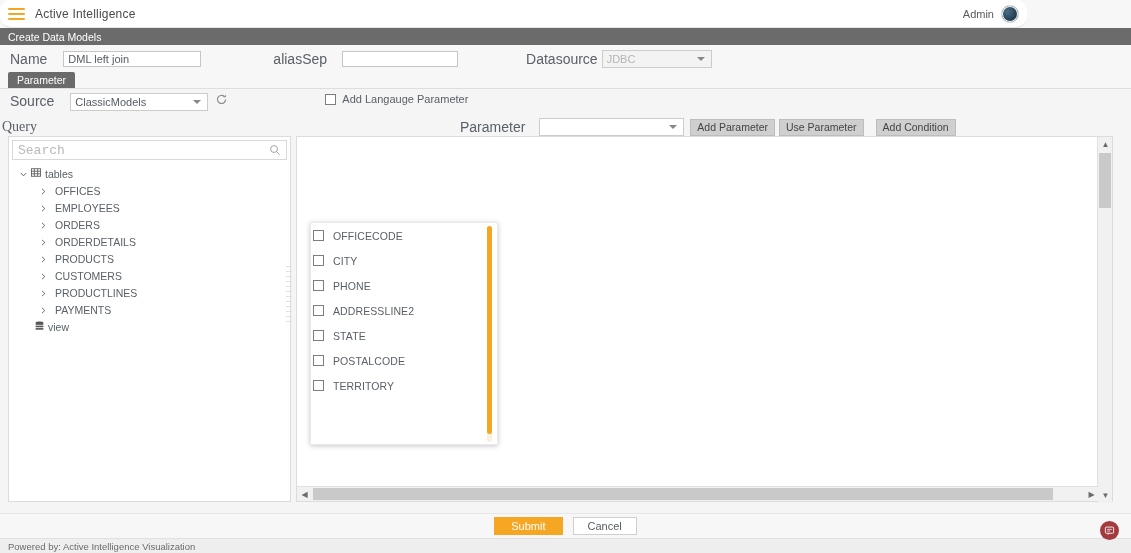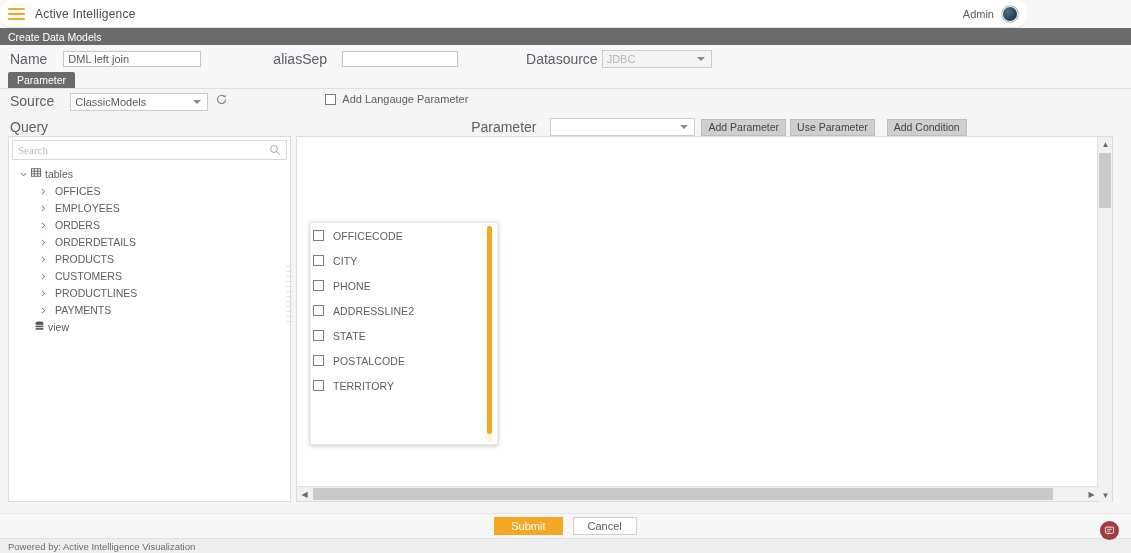--- a/index.html
+++ b/index.html
@@ -98,21 +98,21 @@
   .tree-panel {
     position: absolute; left: 8px; top: 47px; width: 283px; height: 366px;
     background: #ffffff; border: 1px solid #dcdcdc;
   }
   .search-wrap {
     position: relative; height: 20px; margin: 3px 3px 0 3px;
     border: 1px solid #d9d9d9; background: #fff; display: flex; align-items: center;
   }
   .search-wrap input {
     border: 0; outline: 0; width: 100%; height: 18px; padding: 0 22px 0 5px;
-    font-size: 11px; color: #555c63; font-family: Liberation Serif, serif;
+    font-size: 13px; color: #555c63; font-family: Liberation Mono, monospace;
     background: transparent;
   }
   .search-wrap input::placeholder { color: #b9b9b9; }
   .search-icon { position: absolute; right: 5px; top: 3px; }
 
   .tree { padding: 5px 0 0 0; }
   .tree-row { display: flex; align-items: center; height: 17px; font-size: 10.5px;
     color: #5a6068; cursor: pointer; }
   .tree-row.lvl0 { padding-left: 10px; }
   .tree-row.lvl1 { padding-left: 30px; }
@@ -244,21 +244,21 @@
           <path d="M13.4 2.2v3.1h-3.1z" fill="#8a8a8a"></path>
         </svg>
       </span>
       <span style="margin-left:97px; display:flex; align-items:center;">
         <span class="chk-box"></span>
         <span class="chk-label">Add Langauge Parameter</span>
       </span>
     </div>
 
     <div class="query-row">
-      <span class="fld-label" style="margin-left:10px;">Query</span>
+      <span class="fld-label" style="margin-left:2px;font-family:Liberation Serif, serif;">Query</span>
       <span class="fld-label" style="margin-left:423px;">Parameter</span>
       <div class="sel-box" style="margin-left:14px; width:145px; background:#fff;">
         <span class="val filled"></span>
         <span class="caret"></span>
       </div>
       <button class="btn-grey" style="margin-left:6px;">Add Parameter</button>
       <button class="btn-grey" style="margin-left:4px;">Use Parameter</button>
       <button class="btn-grey" style="margin-left:12px;">Add Condition</button>
     </div>
 

